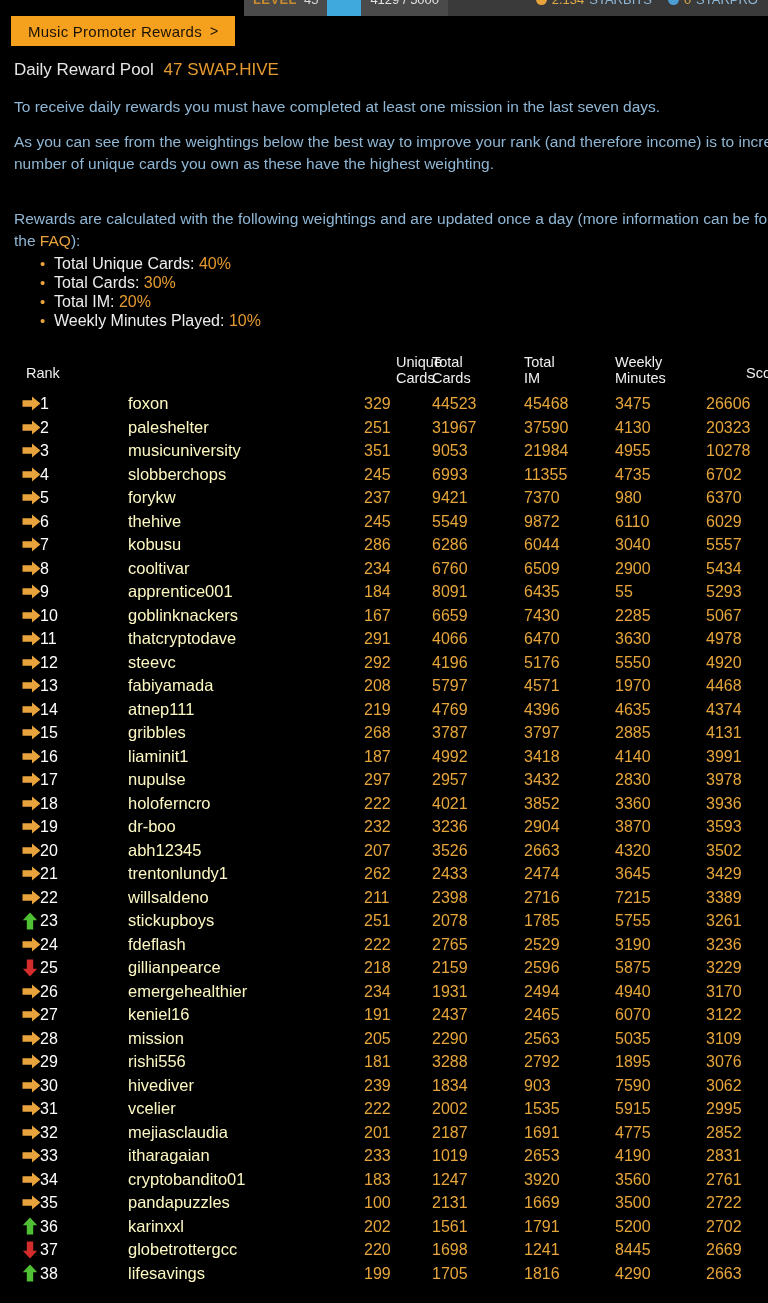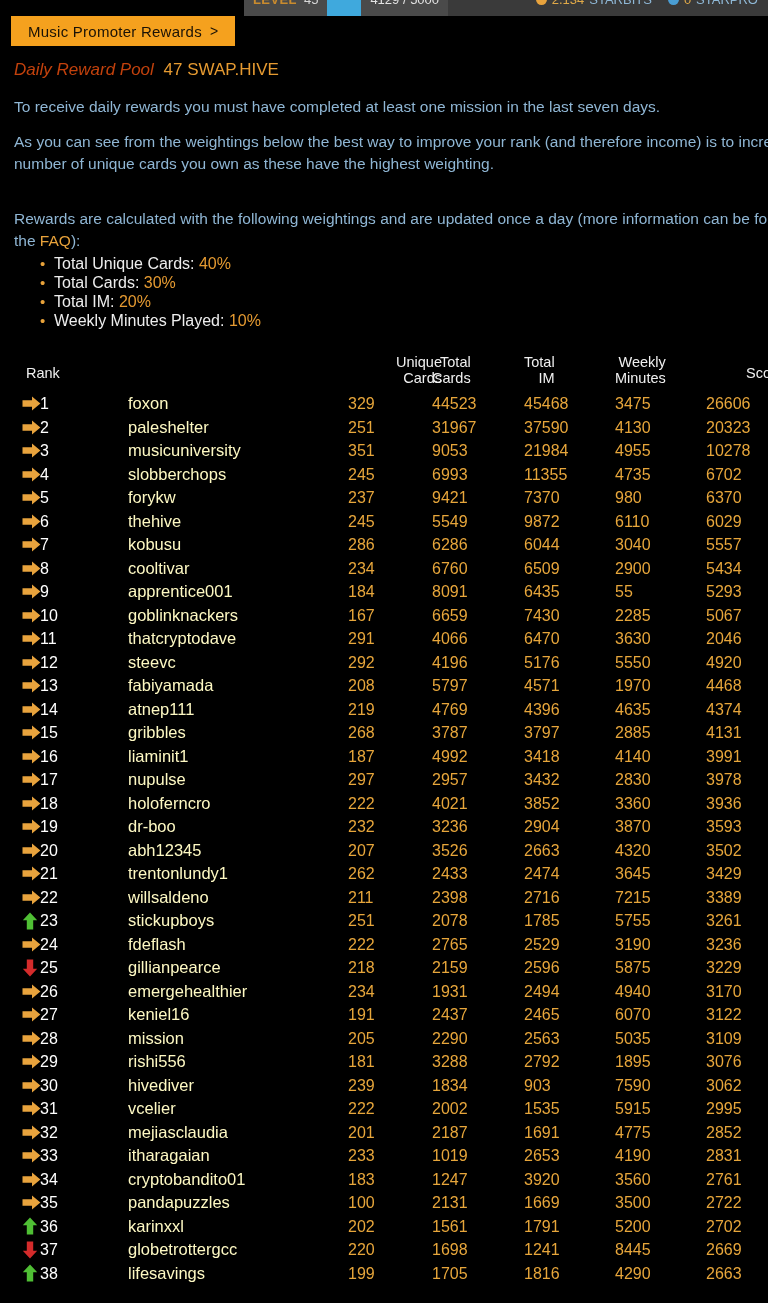--- a/index.html
+++ b/index.html
@@ -92,21 +92,21 @@
   }
   .promo-btn .chev { margin-left: 8px; font-size: 14px; }
 
   
   .pool-line {
     position: absolute;
     top: 60px; left: 14px;
     font-size: 17px;
     white-space: nowrap;
   }
-  .pool-line .pool-label { color: #c2410c; font-style: italic; }
+  .pool-line .pool-label { color: #e5e5e5; }
   .pool-line .pool-value { color: #e59a31; margin-left: 5px; }
 
   
   .blurb {
     position: absolute;
     left: 14px;
     width: 1160px;            
     color: #8fb6d4;
     font-size: 15.5px;
     line-height: 1.42;
@@ -138,21 +138,20 @@
     color: #e8a23a;
     font-size: 15px;
   }
   .weights .pct { color: #e59a31; }
 
   
   .board {
     position: absolute;
     top: 354px; left: 0;
     width: 768px;
-    text-align: right;
   }
   .hdr-row {
     position: relative;
     height: 38px;
   }
   .hdr {
     position: absolute;
     top: 0;
     color: #f0f0f0;
     font-size: 14.5px;
@@ -193,21 +192,21 @@
     color: #fef9c3;
     font-size: 16.5px;
     line-height: 23.5px;
     cursor: pointer;
   }
   .stat {
     color: #e7a63b;
     font-size: 16px;
     line-height: 23.5px;
   }
-  .s0 { left: 348px; }
+  .s0 { left: 364px; }
   .s1 { left: 432px; }
   .s2 { left: 524px; }
   .s3 { left: 615px; }
   .s4 { left: 706px; }
 </style>
 </head>
 <body>
 
 <div class="topbar">
   <div class="topbar-inner">
@@ -418,21 +417,21 @@
           <svg class="arrow" width="19" height="15" viewBox="0 0 19 15">
             <path d="M0.5 4.2 L10 4.2 L10 0.6 L18.4 7.5 L10 14.4 L10 10.8 L0.5 10.8 Z" fill="#e8a33d"></path>
           </svg>
         </div>
         <div class="cell rank-num">11</div>
         <div class="cell uname">thatcryptodave</div>
         <div class="cell stat s0">291</div>
         <div class="cell stat s1">4066</div>
         <div class="cell stat s2">6470</div>
         <div class="cell stat s3">3630</div>
-        <div class="cell stat s4">2046</div>
+        <div class="cell stat s4">4978</div>
       </div>
       <div class="row">
         <div class="cell arrow-wrap">
           <svg class="arrow" width="19" height="15" viewBox="0 0 19 15">
             <path d="M0.5 4.2 L10 4.2 L10 0.6 L18.4 7.5 L10 14.4 L10 10.8 L0.5 10.8 Z" fill="#e8a33d"></path>
           </svg>
         </div>
         <div class="cell rank-num">12</div>
         <div class="cell uname">steevc</div>
         <div class="cell stat s0">292</div>

